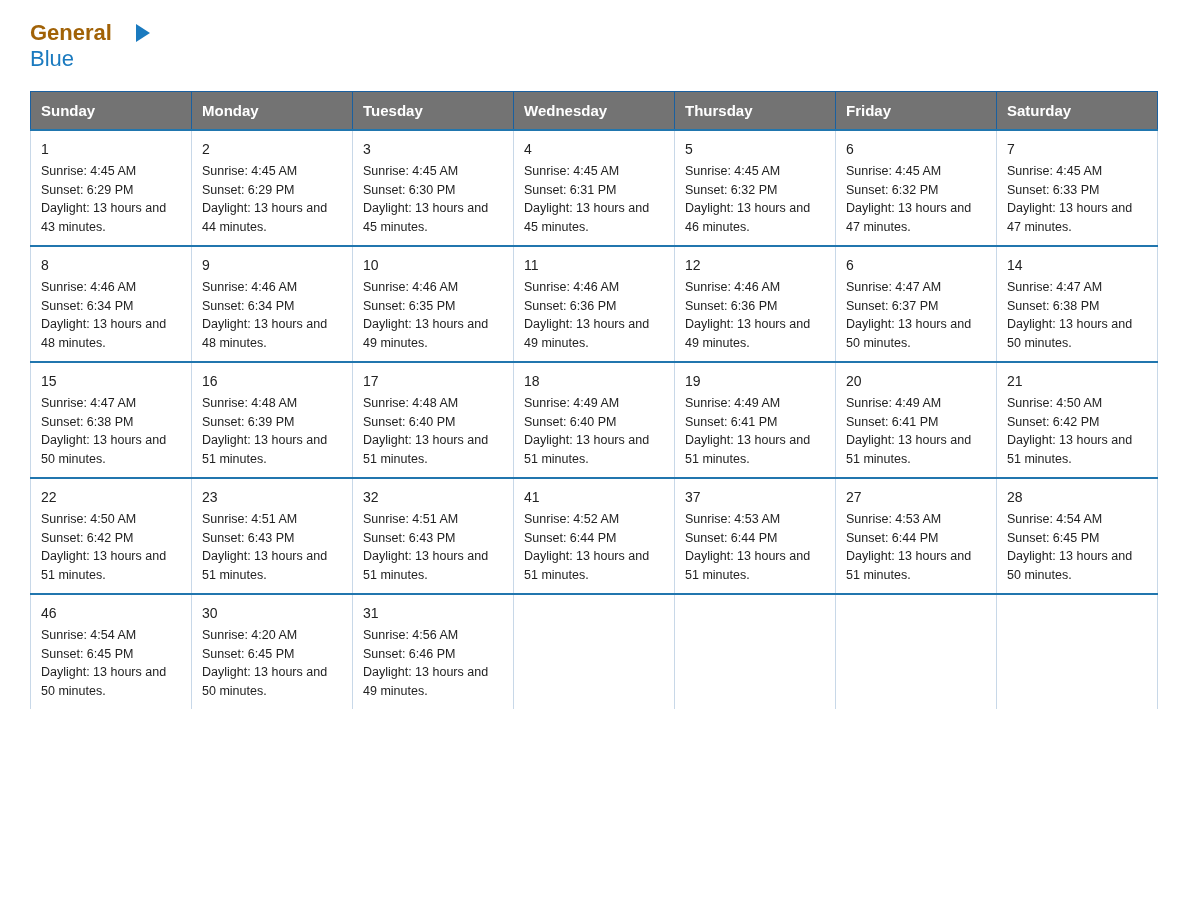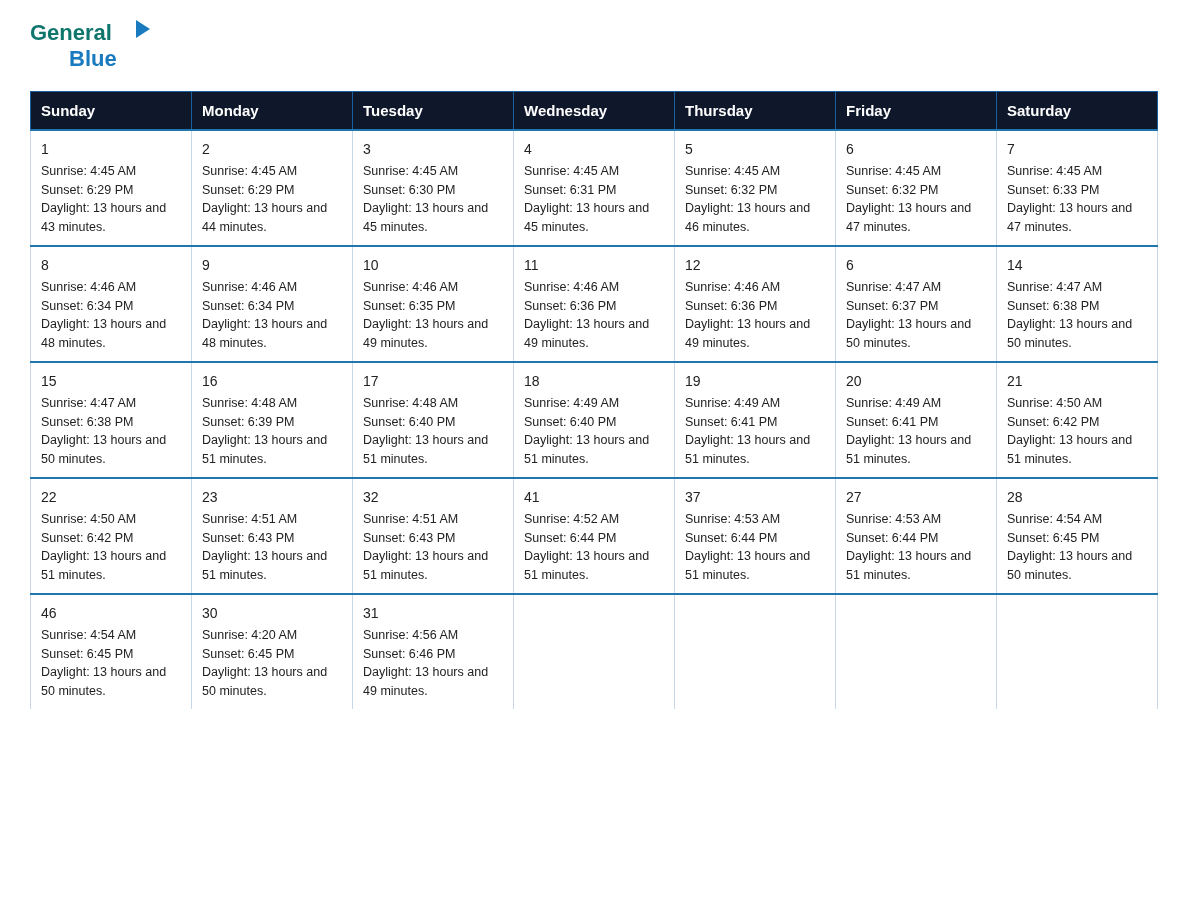--- a/index.html
+++ b/index.html
@@ -34,21 +34,21 @@
       font-size: 22px;
       color: #555;
       margin-top: 4px;
     }
     table {
       width: 100%;
       border-collapse: collapse;
       table-layout: fixed;
     }
     thead tr th {
-      background-color: #0f172a;
+      background-color: #737373;
       color: #fff;
       font-size: 15px;
       font-weight: bold;
       padding: 10px 10px;
       text-align: left;
       border: 1px solid #1a60a0;
     }
     tbody tr td {
       vertical-align: top;
       padding: 8px 10px;
@@ -71,25 +71,25 @@
     .empty-cell {
       background: #fff;
     }
   </style>
 </head>
 <body>
 
 <div class="header">
   <div class="logo">
     <div>
-      <div style="font-size:22px; font-weight:bold; color:#0f766e; line-height:1.2; display:flex; align-items:flex-start;gap:21px;">
+      <div style="font-size:22px; font-weight:bold; color:#a16207; line-height:1.2; display:flex; align-items:center;gap:21px;">
         <span>General</span>
           <span style="display:inline-block;width:0;height:0;border-left:14px solid #1a7abf;border-top:9px solid transparent;border-bottom:9px solid transparent;margin-left:3px;vertical-align:middle;"></span>
       </div>
-      <div style="font-size:22px; font-weight:bold; color:#1a7abf; line-height:1.2;margin-left:39px;">
+      <div style="font-size:22px; font-weight:normal; color:#1a7abf; line-height:1.2;">
         <span>Blue</span>
       </div>
     </div>
   </div>
   <div class="title-block">
     <div class="month-title"></div>
     <div class="location-title"></div>
   </div>
 </div>
 

